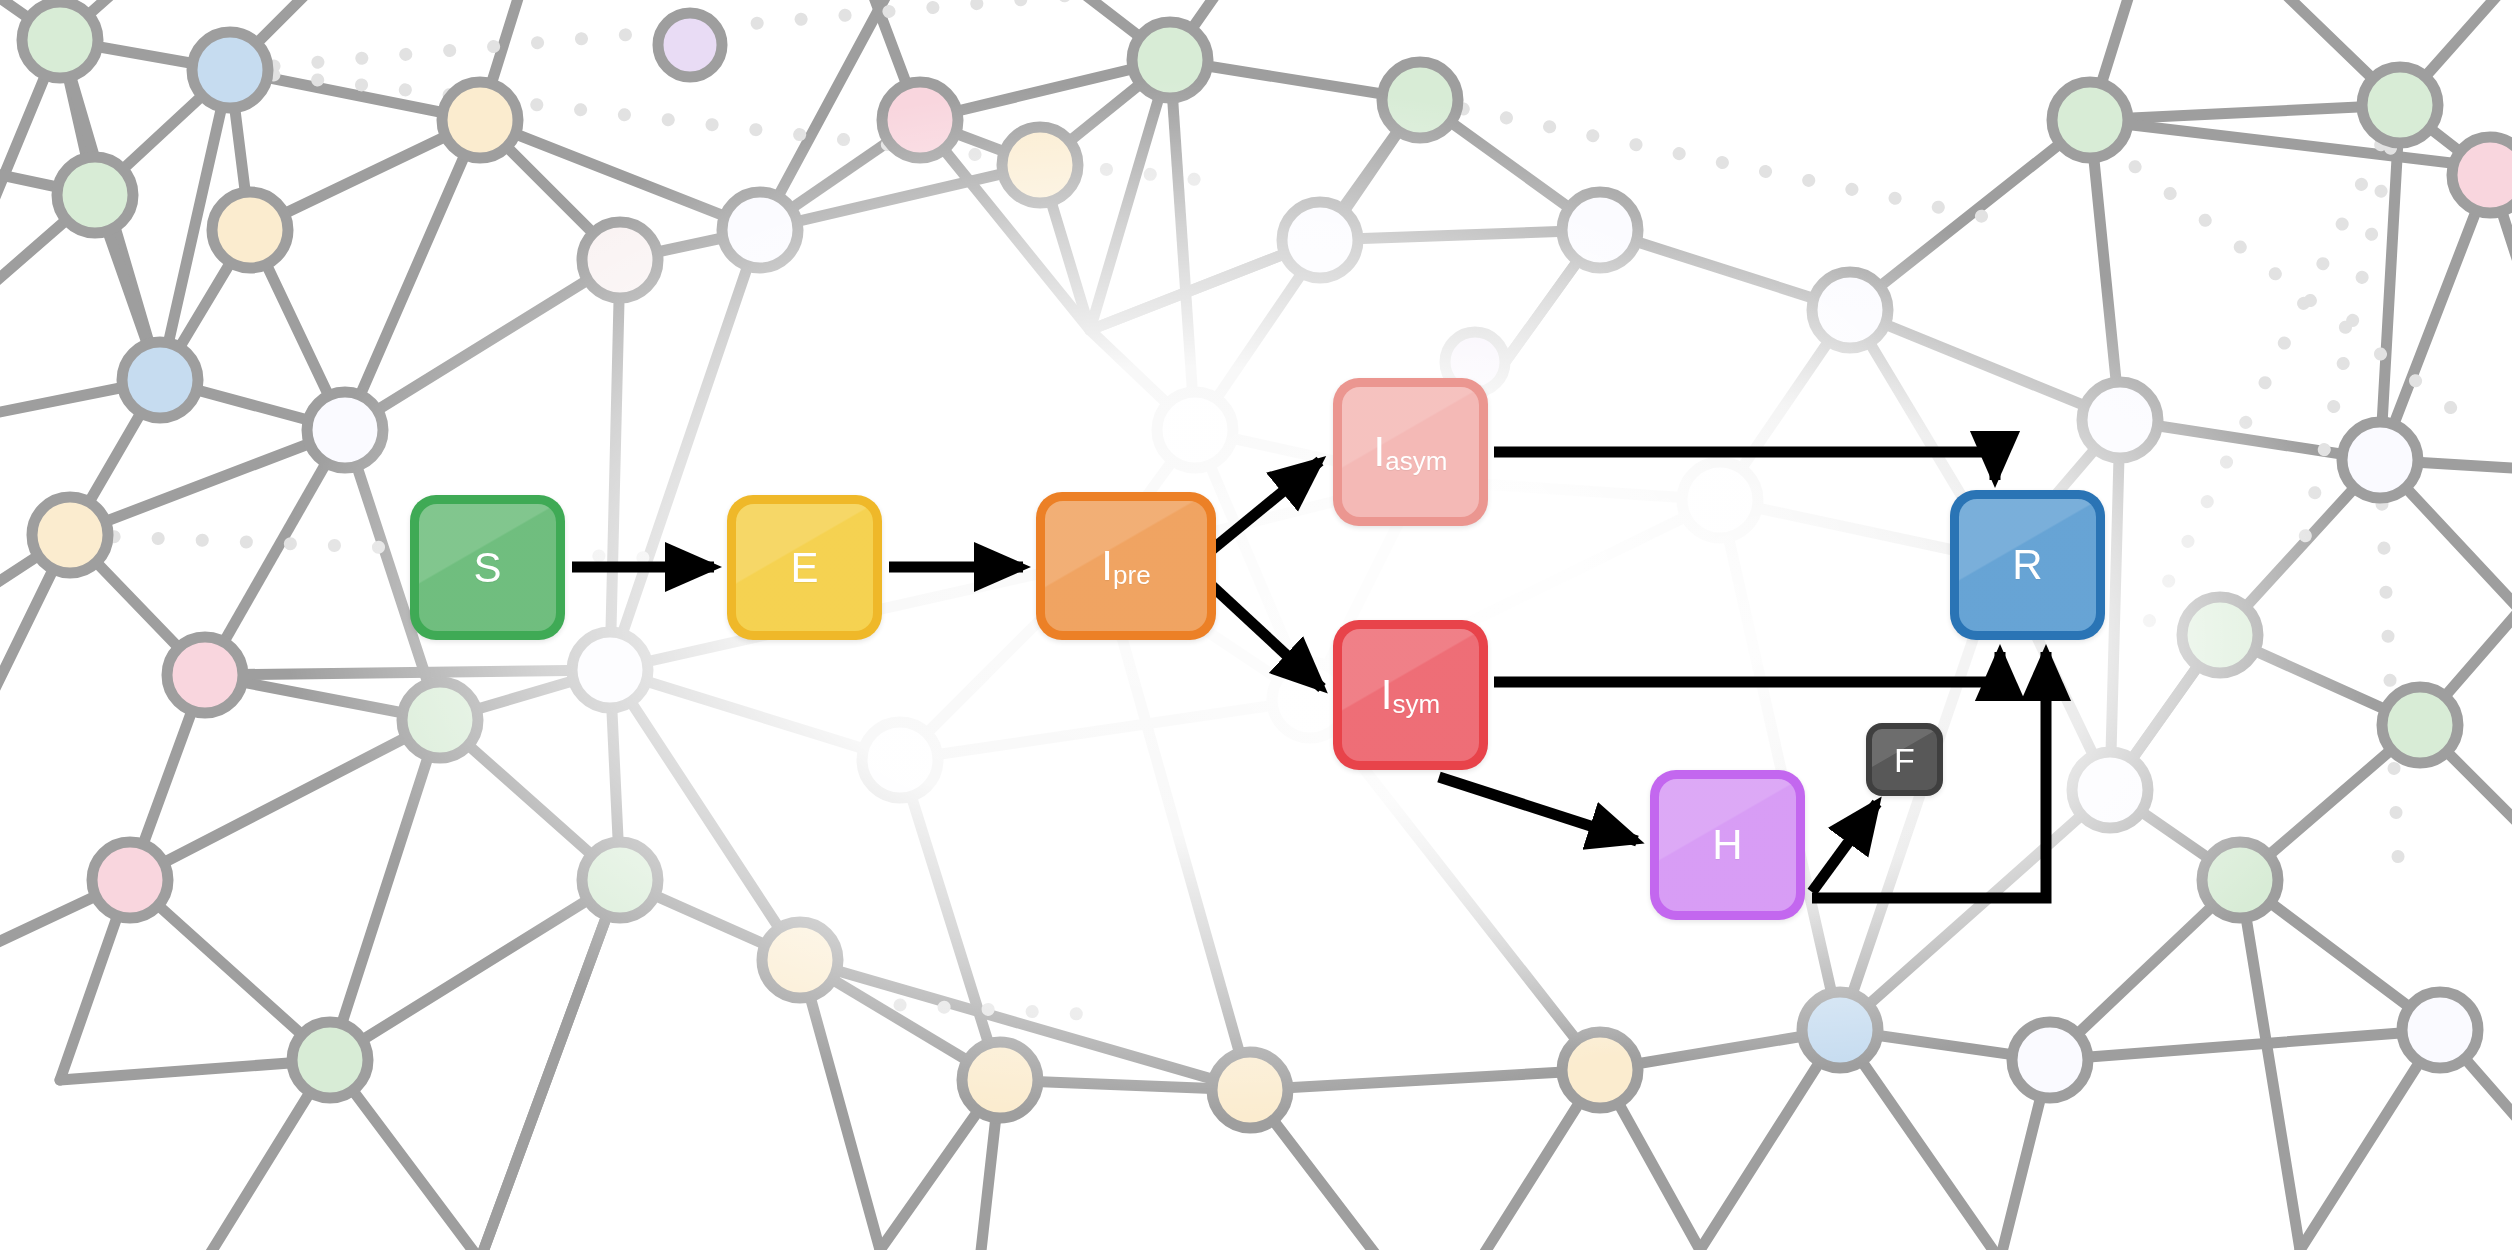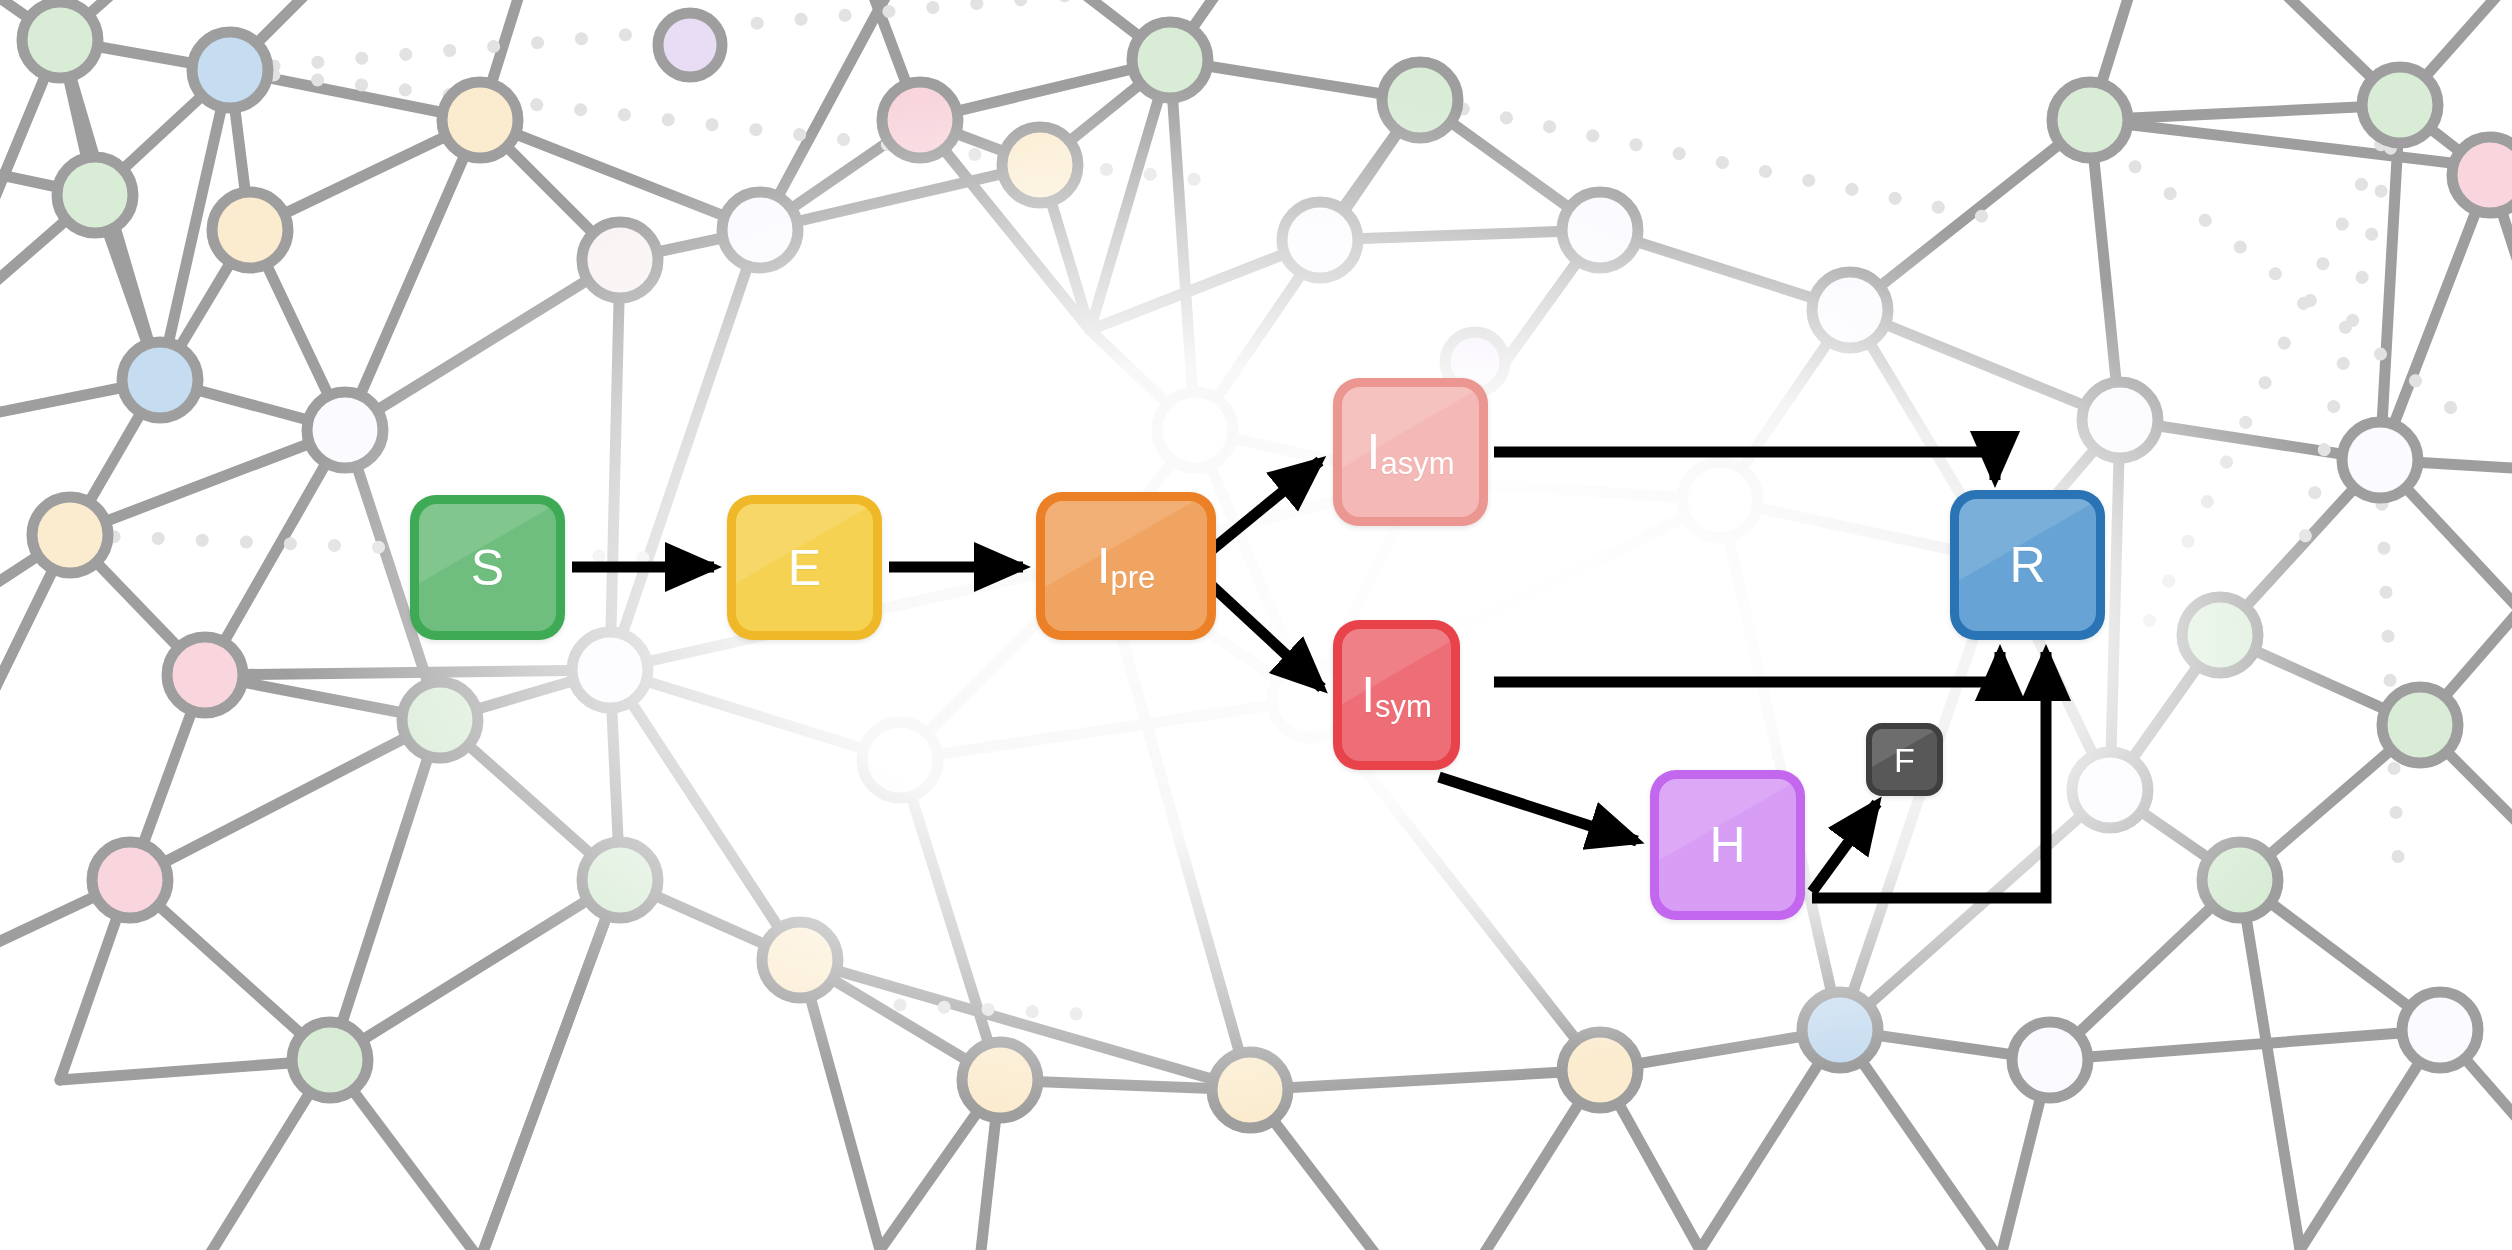--- a/index.html
+++ b/index.html
@@ -38,21 +38,21 @@
     border-radius:18px;
     background:rgba(255,255,255,0.22);
     pointer-events:none;
   }
   .node .sheen{
     position:absolute; inset:9px; border-radius:18px; overflow:hidden; pointer-events:none;
     background:linear-gradient(150deg, rgba(255,255,255,0.14) 0%, rgba(255,255,255,0.14) 38%, rgba(255,255,255,0.02) 39%, rgba(255,255,255,0.02) 100%);
   }
   .node .lbl{
     position:relative; z-index:3;
-    font-size:50px; font-weight:400; line-height:1;
+    font-size:42px; font-weight:400; line-height:1;
     letter-spacing:0px;
     text-shadow:0 1px 1px rgba(0,0,0,0.06);
   }
   .node .lbl sub{
     font-size:0.62em; font-weight:400; line-height:1;
     vertical-align:baseline; position:relative; top:0.17em; left:0px;
   }
   .node.small .lbl{ font-size:34px; }
   .node.small{ border-radius:16px; }
   .node.small .inner, .node.small .sheen{ inset:6px; border-radius:10px; }
@@ -317,21 +317,21 @@
     <div class="sheen"></div>
     <div class="lbl"><span>I</span><sub>pre</sub></div>
   </div>
 
   <div class="node" style="left:1333px; top:378px; width:155px; height:148px; background:#eb9690;">
     <div class="inner" style="background:#f4b8b5;"></div>
     <div class="sheen"></div>
     <div class="lbl"><span>I</span><sub>asym</sub></div>
   </div>
 
-  <div class="node" style="left:1333px; top:620px; width:127px; height:150px; background:#e8434a;">
+  <div class="node" style="left:1333px; top:620px; width:155px; height:150px; background:#e8434a;">
     <div class="inner" style="background:#ee6b74;"></div>
     <div class="sheen"></div>
     <div class="lbl"><span>I</span><sub>sym</sub></div>
   </div>
 
   <div class="node" style="left:1650px; top:770px; width:155px; height:150px; background:#c367ef;">
     <div class="inner" style="background:#d79bf5;"></div>
     <div class="sheen"></div>
     <div class="lbl"><span>H</span></div>
   </div>

